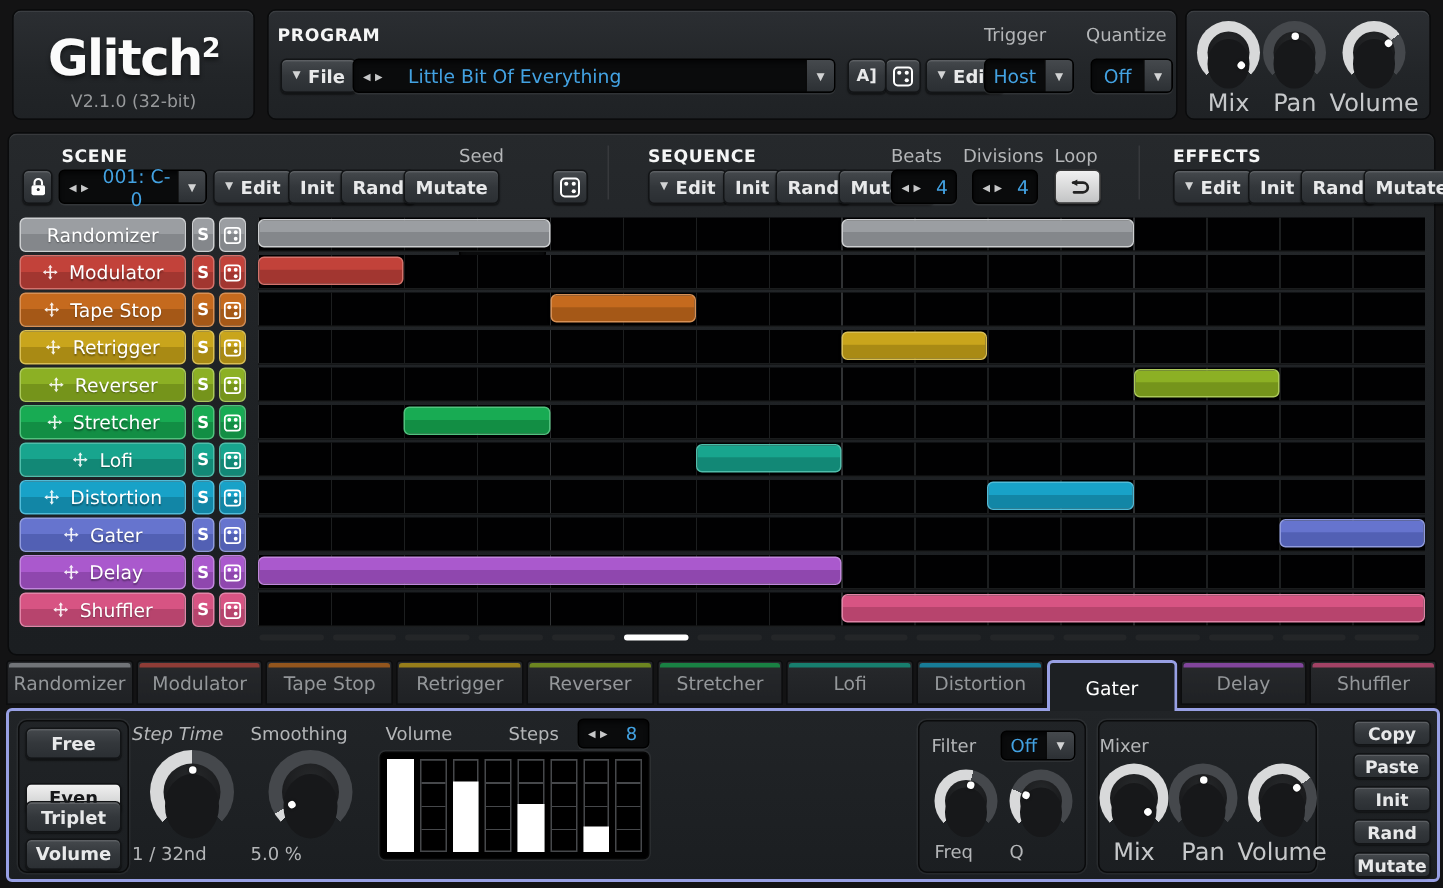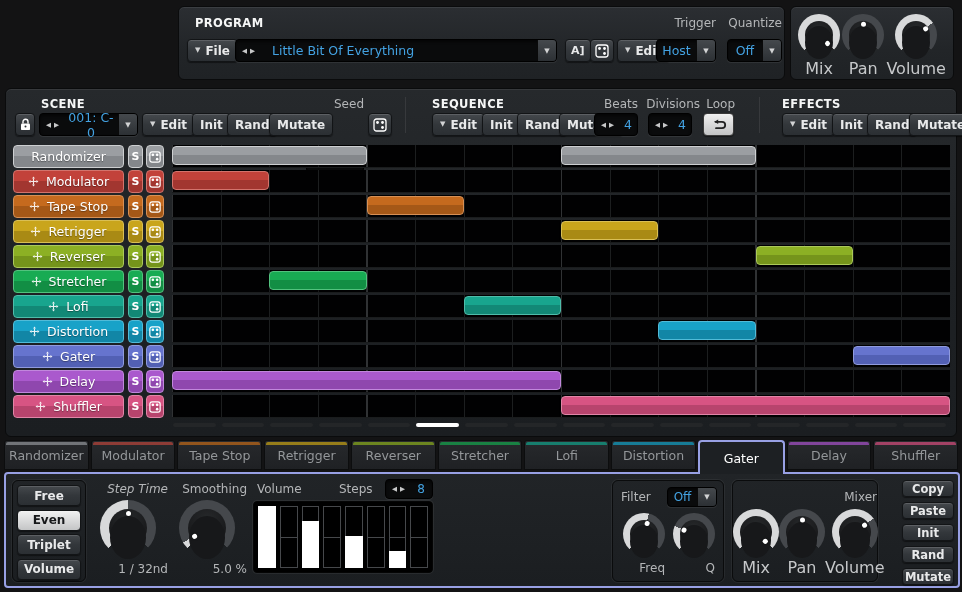--- a/index.html
+++ b/index.html
@@ -37,21 +37,21 @@
   .field .arrows { font-size: 6.5px; color: #c7c8c9; letter-spacing: 3px; padding: 0 2px 0 6px; }
   .field .fval { flex: 1; text-align: center; padding: 0 4px; }
   .field .dd {
     width: 19px; align-self: stretch;
     background: linear-gradient(#45494d, #2c3034);
     border-left: 1px solid #0a0a0a; border-radius: 0 3px 3px 0;
     display: flex; align-items: center; justify-content: center;
     font-size: 7px; color: #d2d3d4; cursor: pointer;
   }
   .sec-label { position: absolute; font-size: 11.5px; font-weight: 700; color: #f5f6f6; letter-spacing: .4px; }
-  .sub-label { position: absolute; font-size: 12px; color: #b4b6b8; text-align: right; }
+  .sub-label { position: absolute; font-size: 12px; color: #b4b6b8; text-align: left; }
   
   .knob { position: relative; border-radius: 50%; }
   .knob .face {
     position: absolute; inset: var(--ring); border-radius: 50%;
     background: radial-gradient(circle at 50% 28%, #27292b 0%, #1a1b1d 60%, #121314 100%);
   }
   .knob .bulge { position: absolute; left: 17%; right: 17%; top: 28%; bottom: -6%; border-radius: 50%; background: #17181a; }
   .knob .dot { position: absolute; width: 5px; height: 5px; border-radius: 50%; background: #fff; left: 50%; top: 50%; margin: -2.5px 0 0 -2.5px; box-shadow: 0 0 2px rgba(0,0,0,.6); }
   .knob-label { font-size: 16px; color: #c6c8ca; text-align: center; }
   
@@ -111,43 +111,47 @@
     position: absolute; border: 1px solid #0a0b0c; border-radius: 6px;
     box-shadow: 0 0 0 1px rgba(255,255,255,.05);
   }
   .panel-btn {
     position: absolute; height: 21px; border-radius: 4px;
     background: linear-gradient(#45494d, #33373b 50%, #2b2f33);
     border: 1px solid #121416; color: #e8e9ea; font-size: 12px; font-weight: 600;
     display: flex; align-items: center; justify-content: center;
     box-shadow: inset 0 1px 0 rgba(255,255,255,.13), 0 1px 1px rgba(0,0,0,.45); cursor: pointer;
   }
-  .panel-btn.sel { background: linear-gradient(#f1f1f1, #c4c5c6); color: #17181a; }
+  .panel-btn.sel { background: linear-gradient(#f1f1f1, #c4c5c6); color: #17181a; margin-top: 12px; }
   .vdisplay {
     position: absolute; background: #000; border: 1px solid #050505; border-radius: 4px;
     box-shadow: 0 0 0 1px rgba(255,255,255,.06);
     display: flex; gap: 4px; padding: 4px;
   }
   .vcol { flex: 1; position: relative; border: 1px solid #46484b;
     background-image: repeating-linear-gradient(to bottom, transparent 0 14.5px, #46484b 14.5px 15.5px); }
   .vbar { position: absolute; left: -1px; right: -1px; bottom: -1px; background: #fff; }
   .small-field { height: 20px; font-size: 12px; }
   .loop-btn { background: linear-gradient(#f0f0f0, #c3c4c5); border-color: #3a3a3a; }
   .logo-txt { font-size: 33px; font-weight: 700; color: #fbfbfb; letter-spacing: -1px; text-shadow: 0 2px 3px rgba(0,0,0,.5); }
   .logo-txt sup { font-size: 18px; }
   .ver-txt { font-size: 11.5px; color: #97999b; margin-top: 2px; }
 </style>
 </head>
 <body>
 
 <div class="app" style="--accent:#98a0e4">
 
+  <div class="panel" style="left:8px; top:6px; width:162px; height:74px; text-align:center; padding-top:12px;">
+    <div class="logo-txt"><span>Glitch</span><sup>2</sup></div>
+    <div class="ver-txt">V2.1.0 (32-bit)</div>
+  </div>
 
   <div class="panel" style="left:178px; top:6px; width:607px; height:74px;">
-    <div class="sec-label" style="left:16px; top:9px;">PROGRAM</div>
+    <div class="sec-label" style="left:6px; top:9px;">PROGRAM</div>
     <div class="btn" style="left:8px; top:32px;">
       <span class="caret">▼</span>
       <span>File</span>
     </div>
     <div class="field" style="left:56px; top:32px; width:322px;">
       <span class="arrows">◀▶</span>
       <span class="fval" style="text-align:left; padding-left:12px;">Little Bit Of Everything</span>
       <span class="dd">▼</span>
     </div>
     <div class="btn" style="left:386px; top:32px; padding:0 5px; font-size:11px;">

